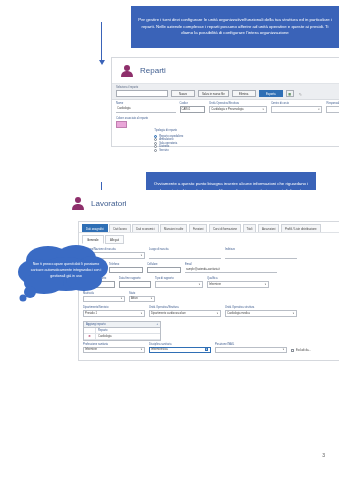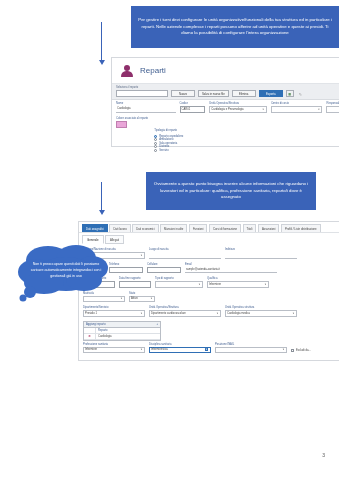--- a/index.html
+++ b/index.html
@@ -230,20 +230,27 @@
             <span class="radio-label">Servizio</span>
           </div>
         </div>
       </div>
     </div>
   </div>
 
   <div class="callout" id="callout-2">Ovviamente a questo punto bisogna inserire alcune informazioni che riguardano i lavoratori ed in particolare: qualifica, professione sanitaria, reparto/i dove è assegnato</div>
   <div class="arrow-down" id="arrow-2"></div>
 
+  <div style="position:absolute;left:63px;top:190px;width:276px;height:26px;display:flex;align-items:center;padding:0 8px;box-sizing:border-box;background:#fff;">
+    <div class="person-icon">
+      <div class="head"></div>
+        <div class="body"></div>
+    </div>
+    <div class="app-title">Lavoratori</div>
+  </div>
 
   <div class="panel" style="left:30px;top:221px;width:290px;height:140px;">
 
     <div class="tabbar">
       <div class="tab active">Dati anagrafici</div>
       <div class="tab">Dati lavoro</div>
       <div class="tab">Dati economici</div>
       <div class="tab">Mansioni svolte</div>
       <div class="tab">Funzioni</div>
       <div class="tab">Corsi di formazione</div>

